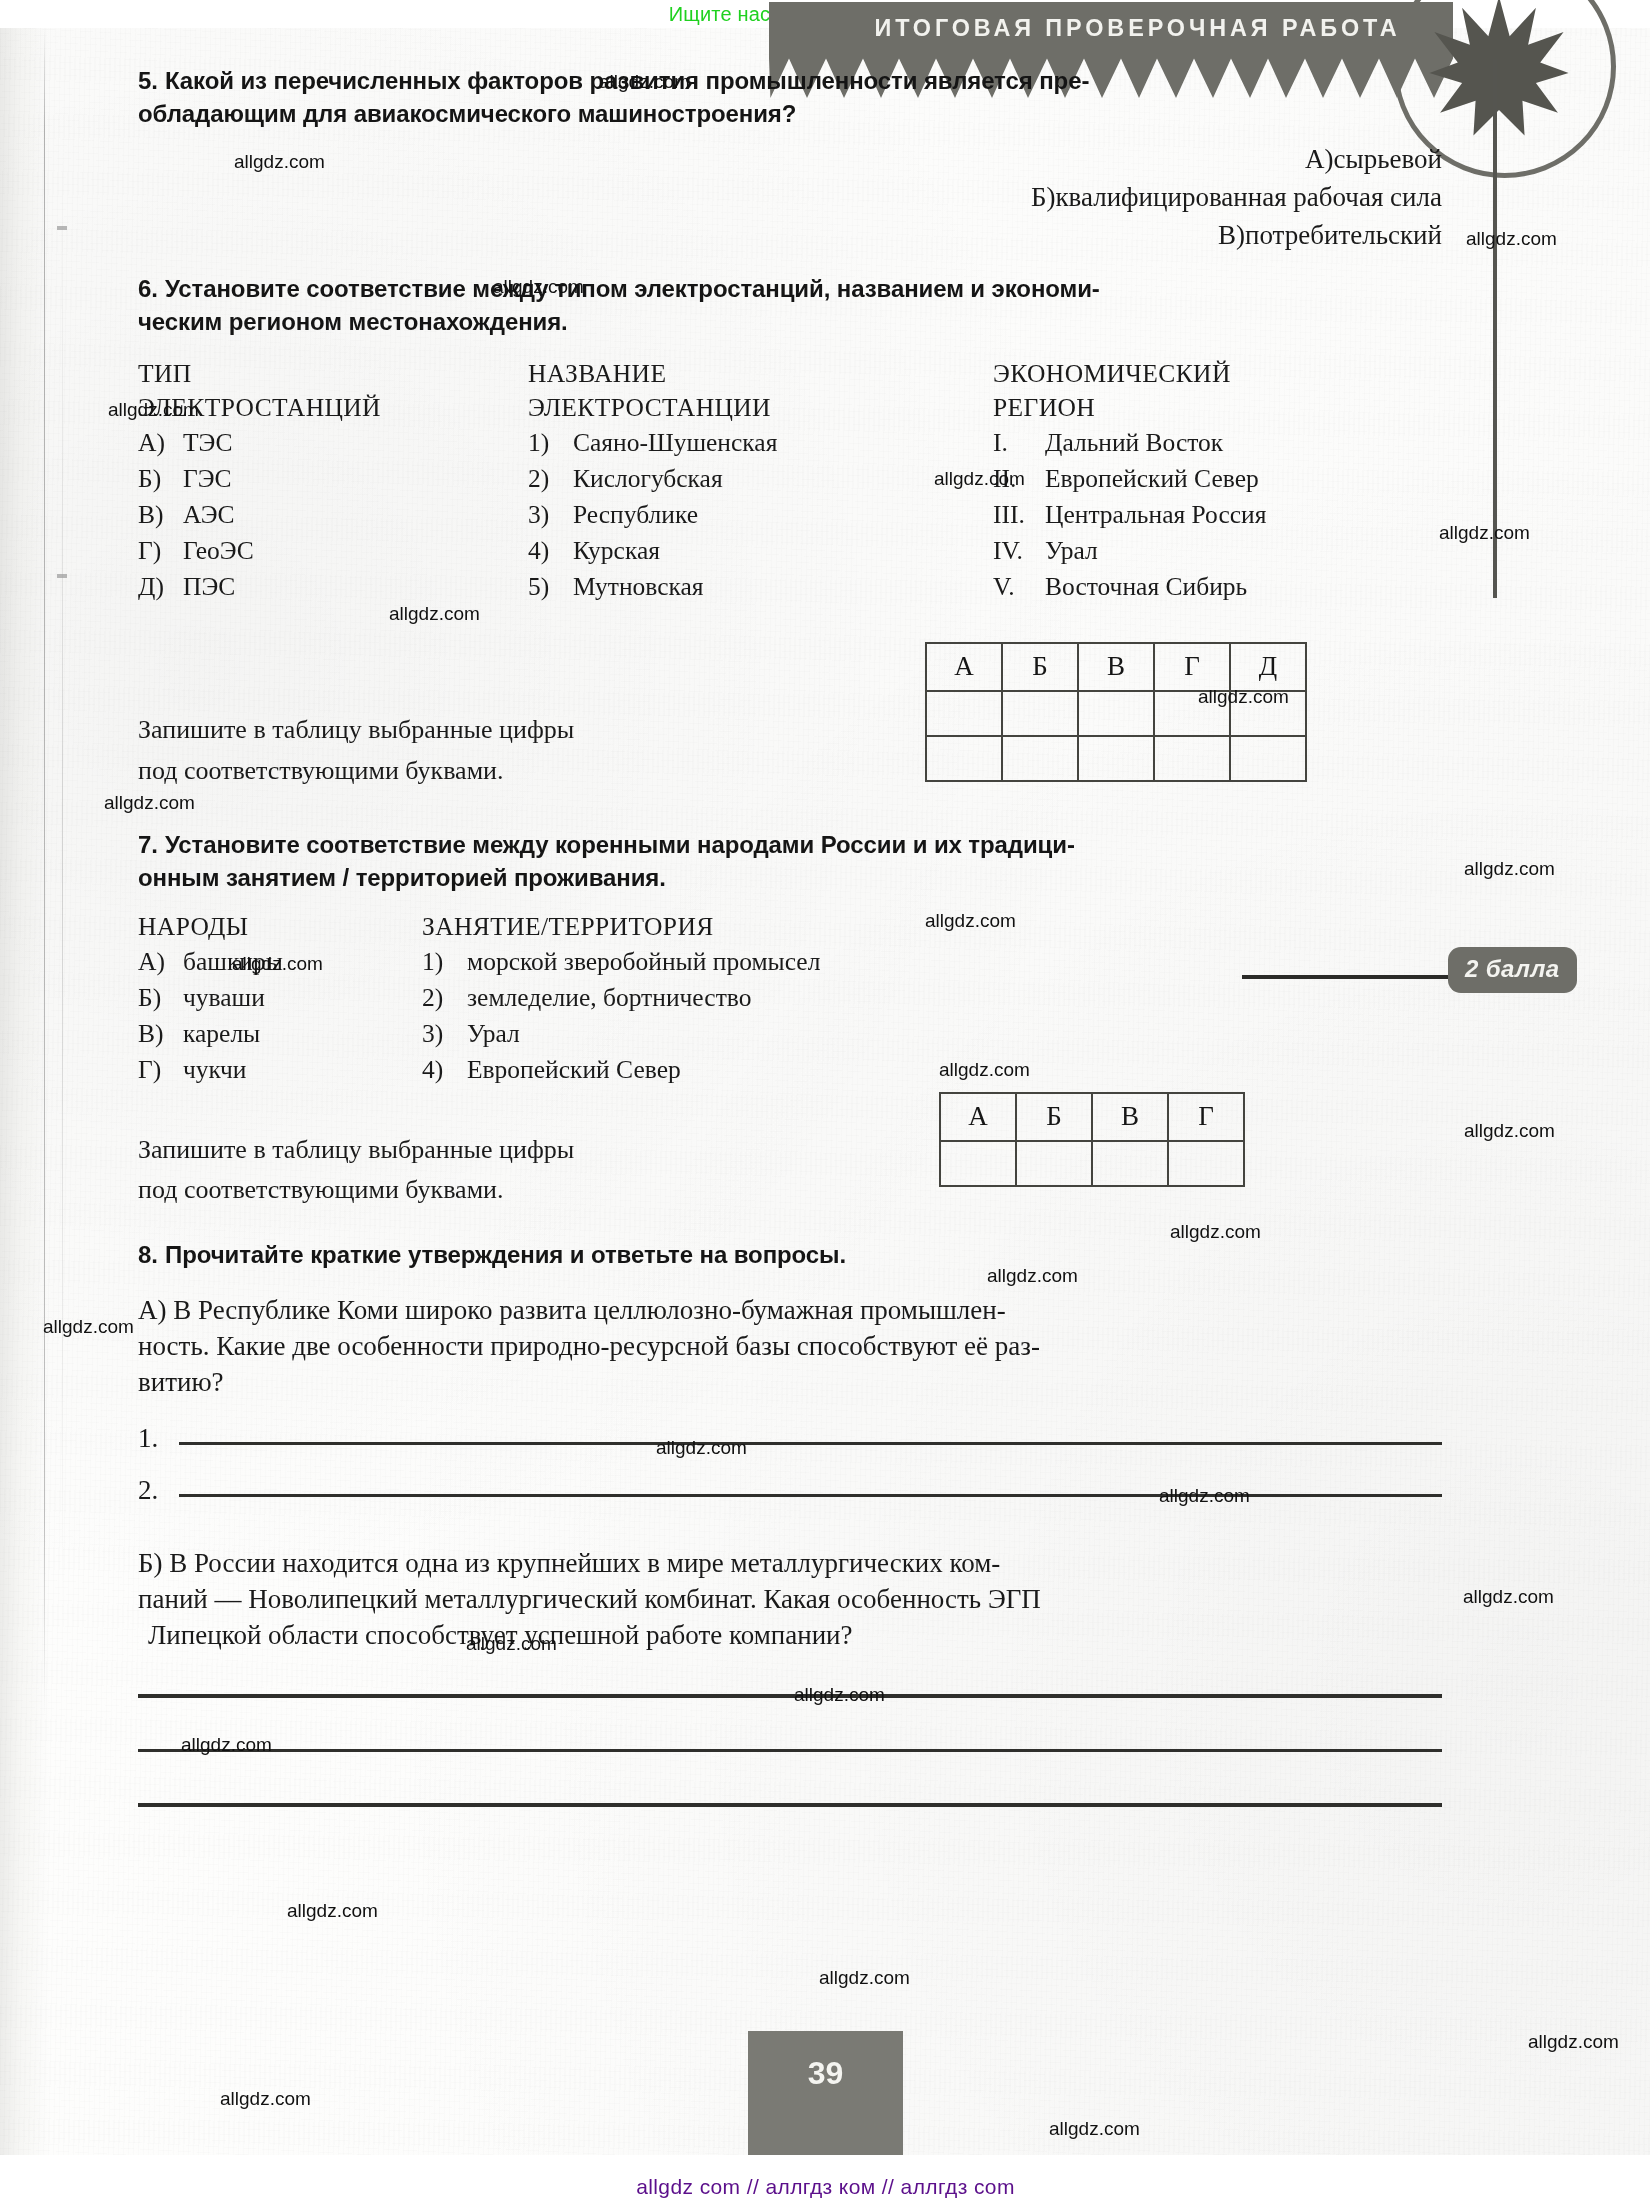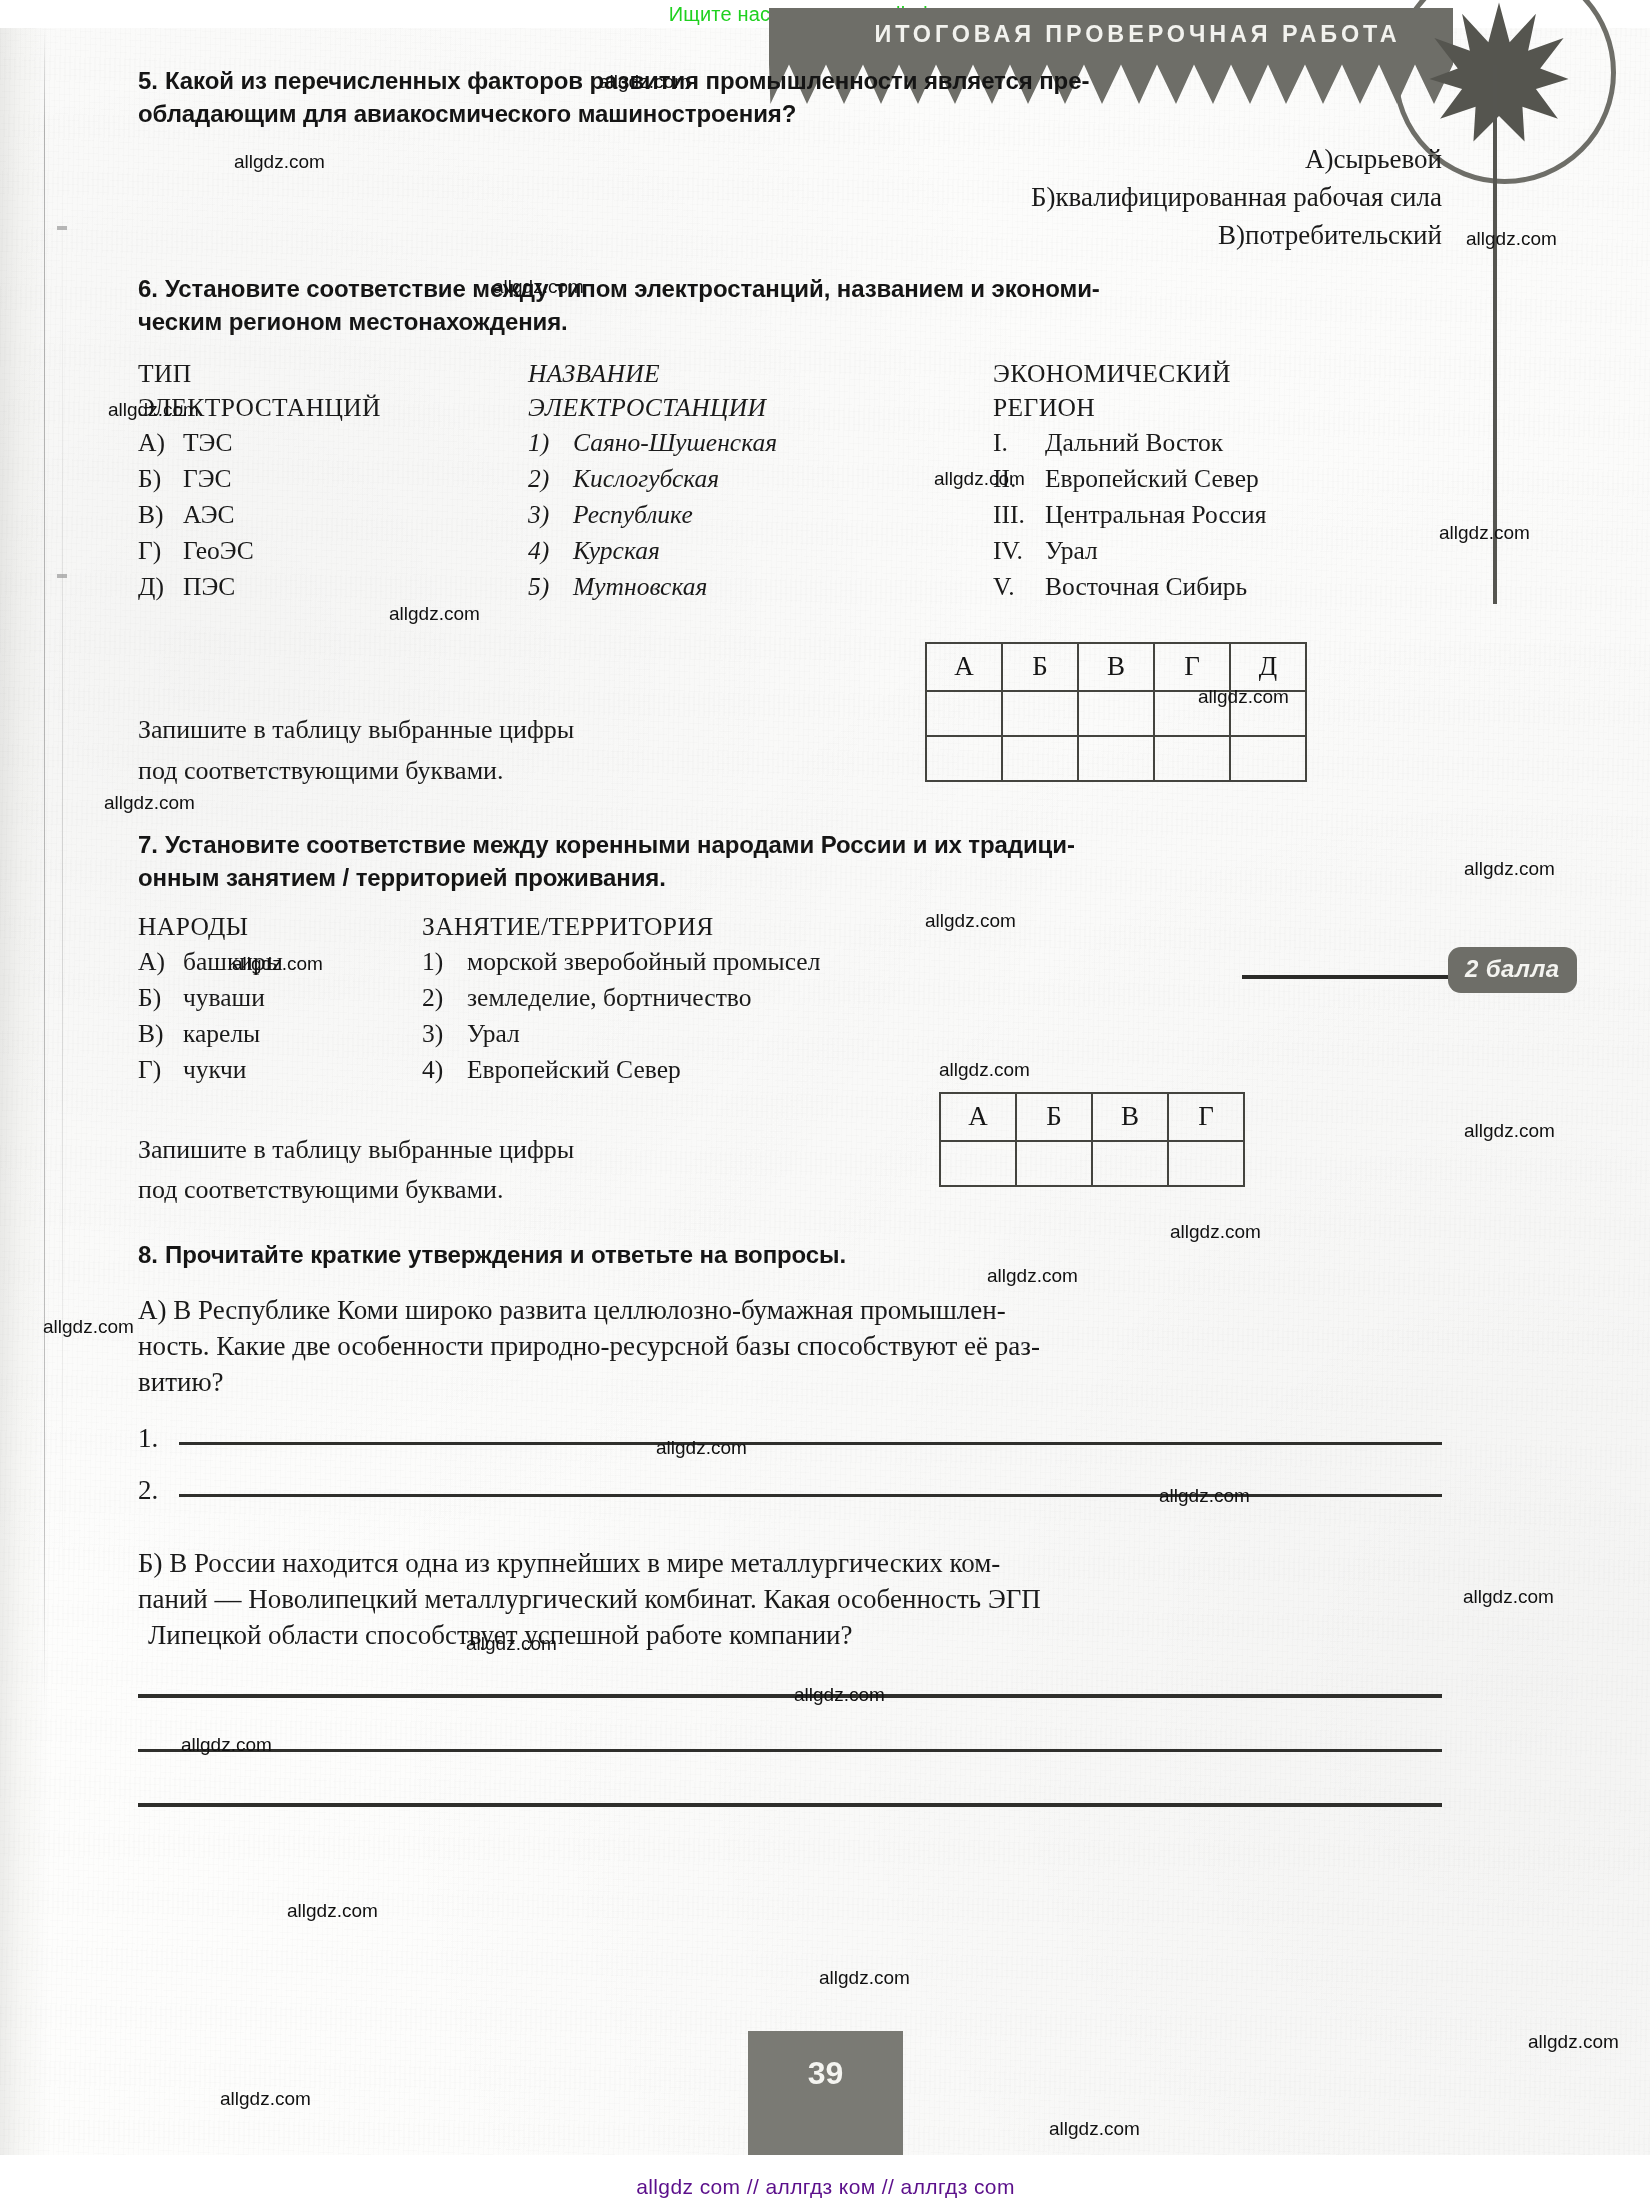--- a/index.html
+++ b/index.html
@@ -41,21 +41,21 @@
   
   #gutter-line-a{position:absolute;left:44px;top:0;width:1.4px;height:1687px;
      background:linear-gradient(180deg,rgba(120,120,120,0),rgba(120,120,120,.55) 6%,rgba(120,120,120,.45) 88%,rgba(120,120,120,0));}
   #gutter-line-b{position:absolute;left:62px;top:121px;width:0.7px;height:1460px;
      background:linear-gradient(180deg,rgba(140,140,140,0),rgba(140,140,140,.35),rgba(140,140,140,0));}
   #gutter-mark-1{position:absolute;left:57px;top:198px;width:10px;height:3.5px;background:#9a9a9a;opacity:.7;}
   #gutter-mark-2{position:absolute;left:57px;top:546px;width:10px;height:3.5px;background:#9a9a9a;opacity:.7;}
 
   
   #banner{
-    position:absolute;left:769px;top:8px;width:751px;height:85px;
+    position:absolute;left:769px;top:2px;width:751px;height:85px;
     overflow:visible;
   }
   #banner-body{
     position:absolute;left:0;top:0;width:684px;height:55px;
     background:#6e6e68;
   }
   #banner-zigzag{
     position:absolute;left:0;top:55px;width:684px;height:44px;
     background:#6e6e68;
     -webkit-clip-path:polygon(
@@ -109,21 +109,21 @@
   .q-head .q-num{display:inline-block;min-width:27px;}
 
   .opt-list{margin:10px 0 0 12.8px;text-align:right;}
   .opt-row{font-size:27px;line-height:38px;color:#1a1a1a;}
   .opt-key{display:inline-block;width:44px;}
 
   
   .match3{display:flex;margin-top:18.4px;gap:31px;}
   .match3 .col{flex:0 0 auto;}
   .m-col-1{width:359px;}
-  .m-col-2{width:434px;font-style:italic;}
+  .m-col-2{width:434px;}
   .m-col-3{width:439px;}
   .col-title{
     font-size:25.5px;line-height:34px;color:#1a1a1a;letter-spacing:0.4px;
     text-transform:none;
   }
   .m-item{font-size:25.5px;line-height:36px;color:#1a1a1a;white-space:nowrap;}
   .m-key{display:inline-block;width:45px;}
   .m-key-wide{display:inline-block;width:52px;}
 
   

